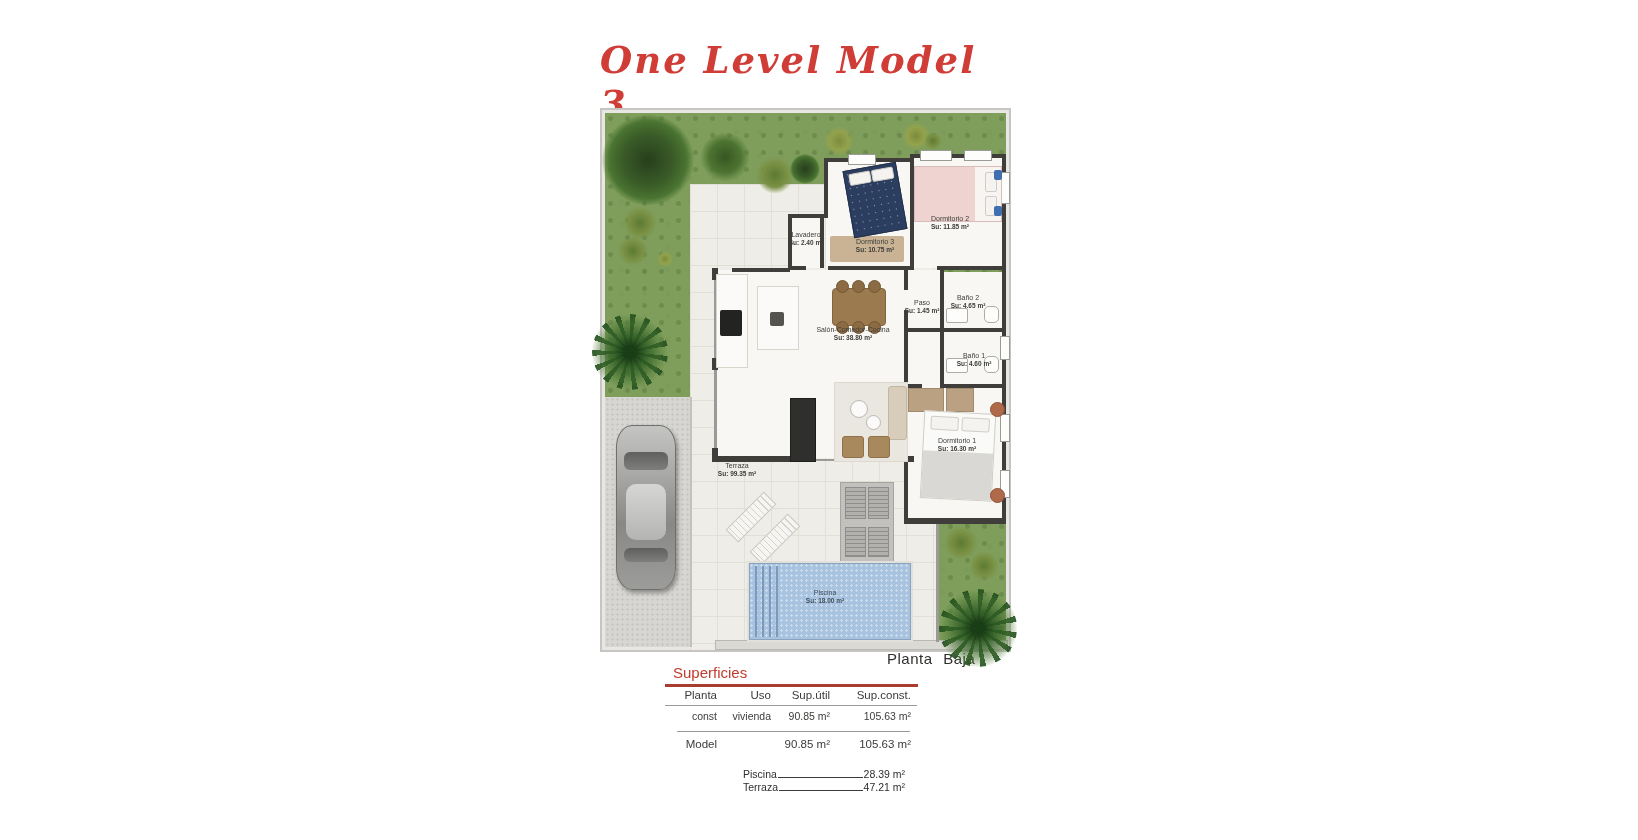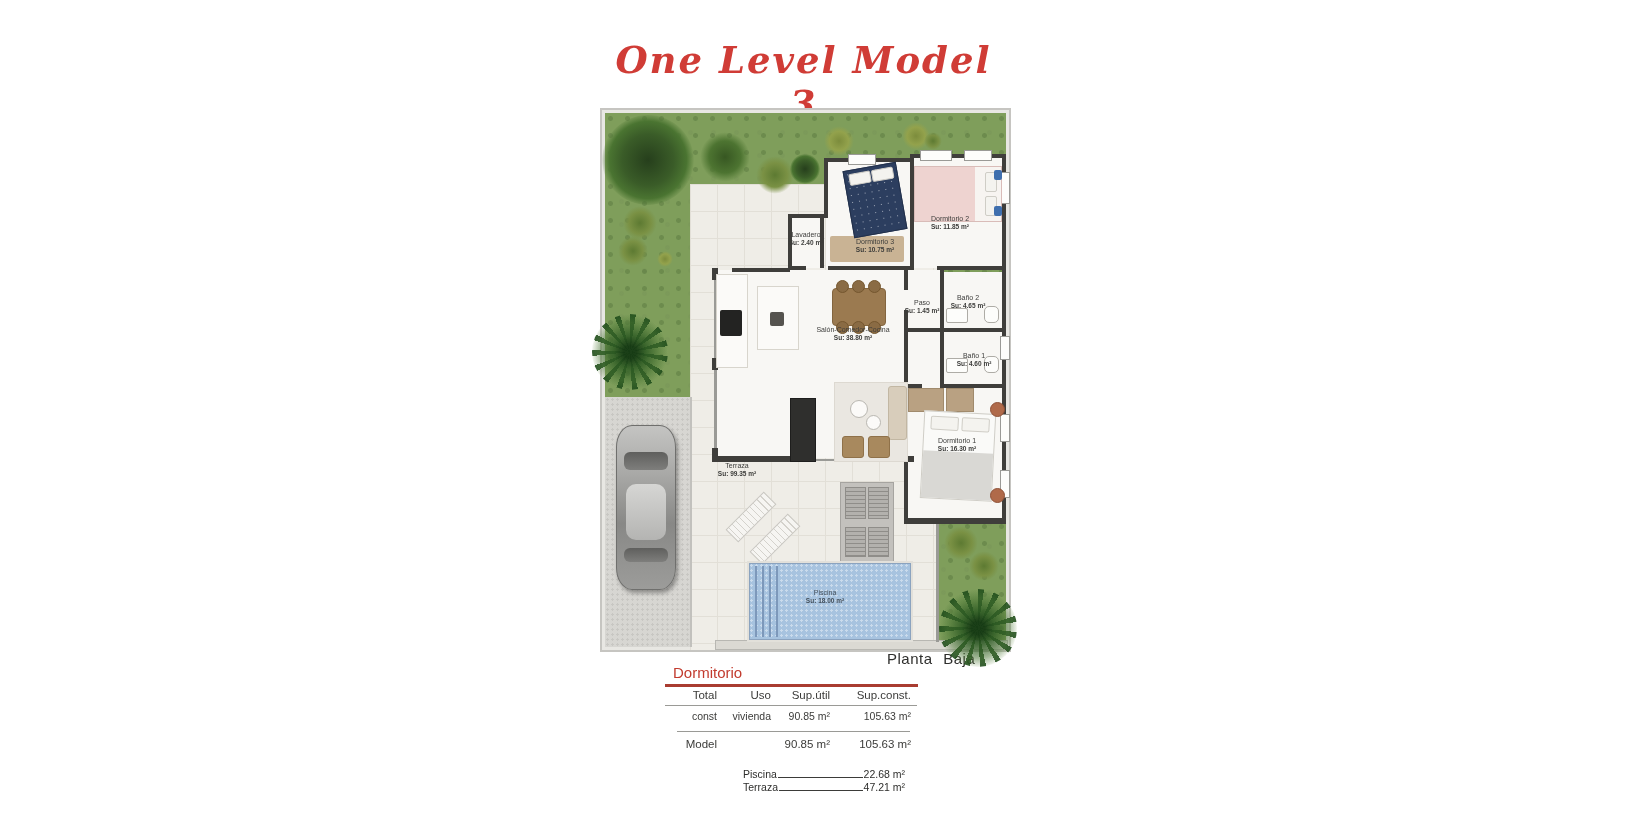--- a/index.html
+++ b/index.html
@@ -1,19 +1,19 @@
 <!DOCTYPE html>
 <html><head>
 <meta charset="utf-8">
 <style>
   html,body{margin:0;padding:0;background:#fff;font-family:"Liberation Sans",sans-serif;}
   #canvas{position:relative;width:1638px;height:840px;background:#fff;overflow:hidden;}
 
   
-  .title{position:absolute;left:600px;top:38px;width:407px;text-align:center;
+  .title{position:absolute;left:600px;top:38px;width:407px;text-align:left;
          font-family:"DejaVu Serif",serif;font-style:italic;font-weight:600;
          font-size:37px;color:#d03c36;letter-spacing:2px;}
 
   
   .plan{position:absolute;left:600px;top:108px;width:407px;height:540px;
         background-color:#7f9e5b;
         background-image:radial-gradient(rgba(60,90,40,.28) 2px,rgba(0,0,0,0) 3px),
                          radial-gradient(rgba(115,145,85,.30) 2px,rgba(0,0,0,0) 3px);
         background-size:17px 17px,23px 23px;background-position:0 0,8px 11px;
         border:2px solid #c6c5c1;box-shadow:inset 0 0 0 3px #e8e7e3;}
@@ -288,43 +288,43 @@
       <span class="ar">Su: 99.35 m²</span>
     </div>
     <div class="room-label" style="left:223px;top:487px;color:#44505c;">
       <span class="nm">Piscina</span>
       <span class="ar">Su: 18.00 m²</span>
     </div>
   </div>
 
   <div class="caption">Planta Baja</div>
 
-  <div class="sec-title">Dormitorio</div>
+  <div class="sec-title">Superficies</div>
   <div class="redline"></div>
 
-  <div class="tcell" style="left:660px;top:689px;width:57px;">Total</div>
+  <div class="tcell" style="left:660px;top:689px;width:57px;">Planta</div>
   <div class="tcell" style="left:720px;top:689px;width:51px;">Uso</div>
   <div class="tcell" style="left:775px;top:689px;width:55px;">Sup.útil</div>
   <div class="tcell" style="left:840px;top:689px;width:71px;">Sup.const.</div>
   <div class="hline" style="left:665px;top:705px;width:252px;"></div>
 
   <div class="tcell" style="left:660px;top:710px;width:57px;font-size:10.5px;">const</div>
   <div class="tcell" style="left:720px;top:710px;width:51px;font-size:10.5px;">vivienda</div>
   <div class="tcell" style="left:775px;top:710px;width:55px;font-size:10.5px;">90.85 m²</div>
   <div class="tcell" style="left:840px;top:710px;width:71px;font-size:10.5px;">105.63 m²</div>
 
   <div class="hline" style="left:677px;top:731px;width:233px;"></div>
   <div class="tcell" style="left:660px;top:738px;width:57px;">Model</div>
   <div class="tcell" style="left:775px;top:738px;width:55px;">90.85 m²</div>
   <div class="tcell" style="left:840px;top:738px;width:71px;">105.63 m²</div>
 
   <div class="extra" style="left:743px;top:768px;">
     <span>Piscina</span>
     <span class="fill"></span>
-    <span>22.68 m²</span>
+    <span>28.39 m²</span>
   </div>
   <div class="extra" style="left:743px;top:781px;">
     <span>Terraza</span>
     <span class="fill"></span>
     <span>47.21 m²</span>
   </div>
 
 </div>
 
 </body></html>

